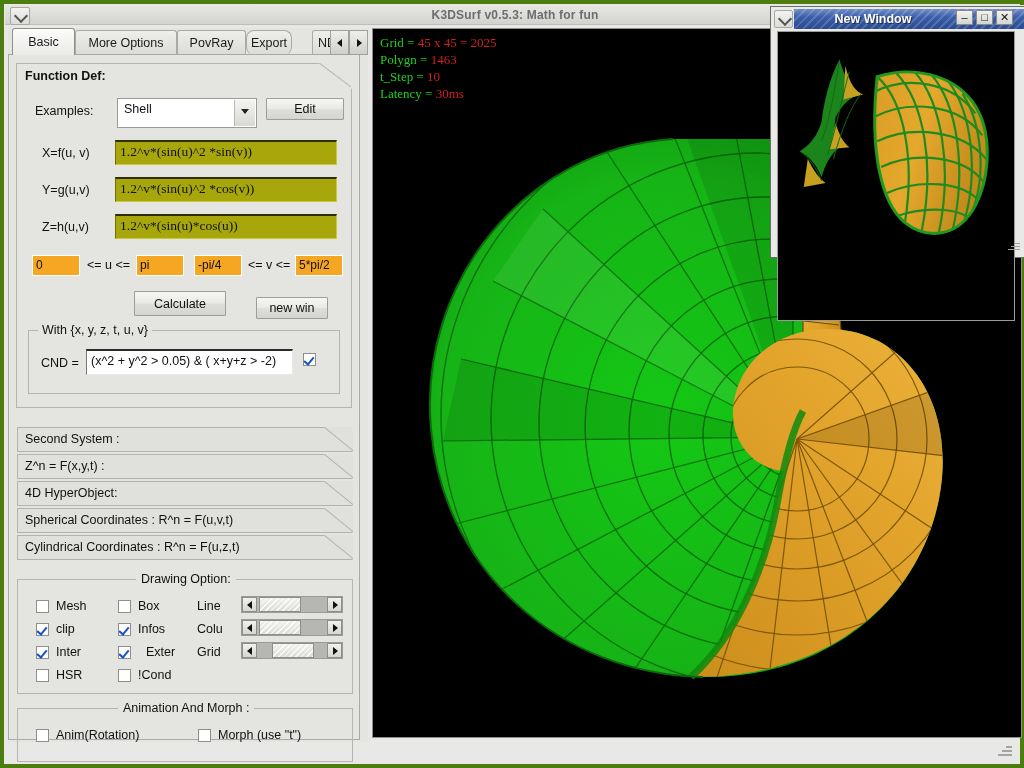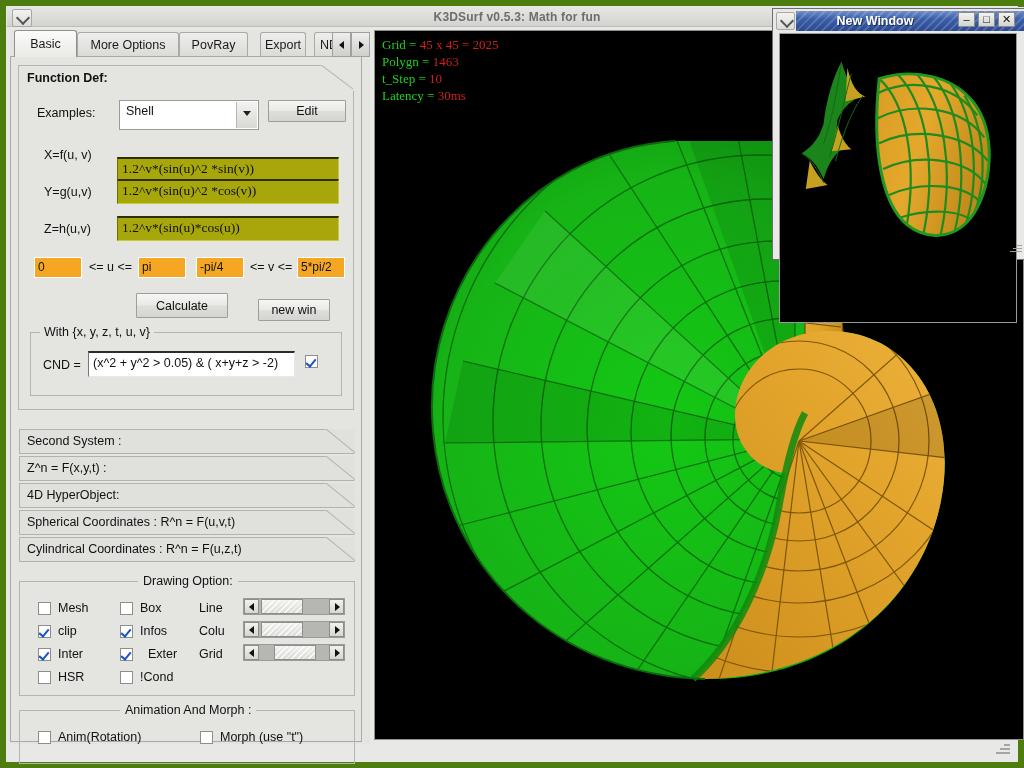--- a/index.html
+++ b/index.html
@@ -6,21 +6,21 @@
   body{
     width:1024px;height:768px;overflow:hidden;
     font-family:"Liberation Sans", sans-serif;
     font-size:12px;
     background:#d9d9d6;
     -webkit-font-smoothing:none;
   }
   #app{
     position:absolute;left:0;top:0;width:1024px;height:768px;
     background:#e8e8e6;
-    border:6px solid #4d7c0f;
+    border:4px solid #4d7c0f;
     box-sizing:border-box;
   }
 
   
   .titlebar{
     position:absolute;left:1px;top:1px;width:1020px;height:20px;
     background:linear-gradient(to bottom,#e6e6e3 0%,#dcdcd8 55%,#d2d2ce 100%);
     border-bottom:1px solid #bdbdb9;
     box-sizing:border-box;
   }
@@ -303,21 +303,21 @@
     <div class="ttl">K3DSurf v0.5.3: Math for fun</div>
   </div>
   <div class="chevbtn" style="left:6px;top:3px;"></div>
 
   <div class="leftpanel">
 
     <div class="tabbar">
       <div class="tab active" style="left:4px;width:63px;">Basic</div>
       <div class="tab" style="left:67px;width:102px;">More Options</div>
       <div class="tab" style="left:169px;width:69px;">PovRay</div>
-      <div class="tab" style="left:250px;width:46px;">Export</div>
+      <div class="tab" style="left:238px;width:46px;border-radius:8px;">Export</div>
       <div class="tab" style="left:304px;width:45px;text-align:left;padding-left:5px;">ND</div>
       <div class="tabscroll left" style="left:322px;">
           <i class="ar"></i>
         </div>
       <div class="tabscroll right" style="left:341px;">
           <i class="ar"></i>
         </div>
     </div>
 
     <div class="tabpage">
@@ -327,21 +327,21 @@
         <div class="gtitle">Function Def:</div>
 
         <div class="lbl" style="left:18px;top:40px;">Examples:</div>
         <div class="combo" style="left:100px;top:34px;width:140px;height:30px;">
           <div class="txt">Shell</div>
           <div class="arrowbox"></div>
         </div>
         <div class="btn" style="left:249px;top:34px;width:78px;height:22px;line-height:21px;">Edit</div>
 
         <div class="lbl" style="left:25px;top:82px;">X=f(u, v)</div>
-        <div class="fnfield" style="left:98px;top:76px;width:222px;height:25px;margin-top:15px;">
+        <div class="fnfield" style="left:98px;top:76px;width:222px;height:25px;">
           <span>1.2^v*(sin(u)^2 *sin(v))</span>
         </div>
 
         <div class="lbl" style="left:25px;top:119px;">Y=g(u,v)</div>
         <div class="fnfield" style="left:98px;top:113px;width:222px;height:25px;">
           <span>1.2^v*(sin(u)^2 *cos(v))</span>
         </div>
 
         <div class="lbl" style="left:25px;top:156px;">Z=h(u,v)</div>
         <div class="fnfield" style="left:98px;top:150px;width:222px;height:25px;">

